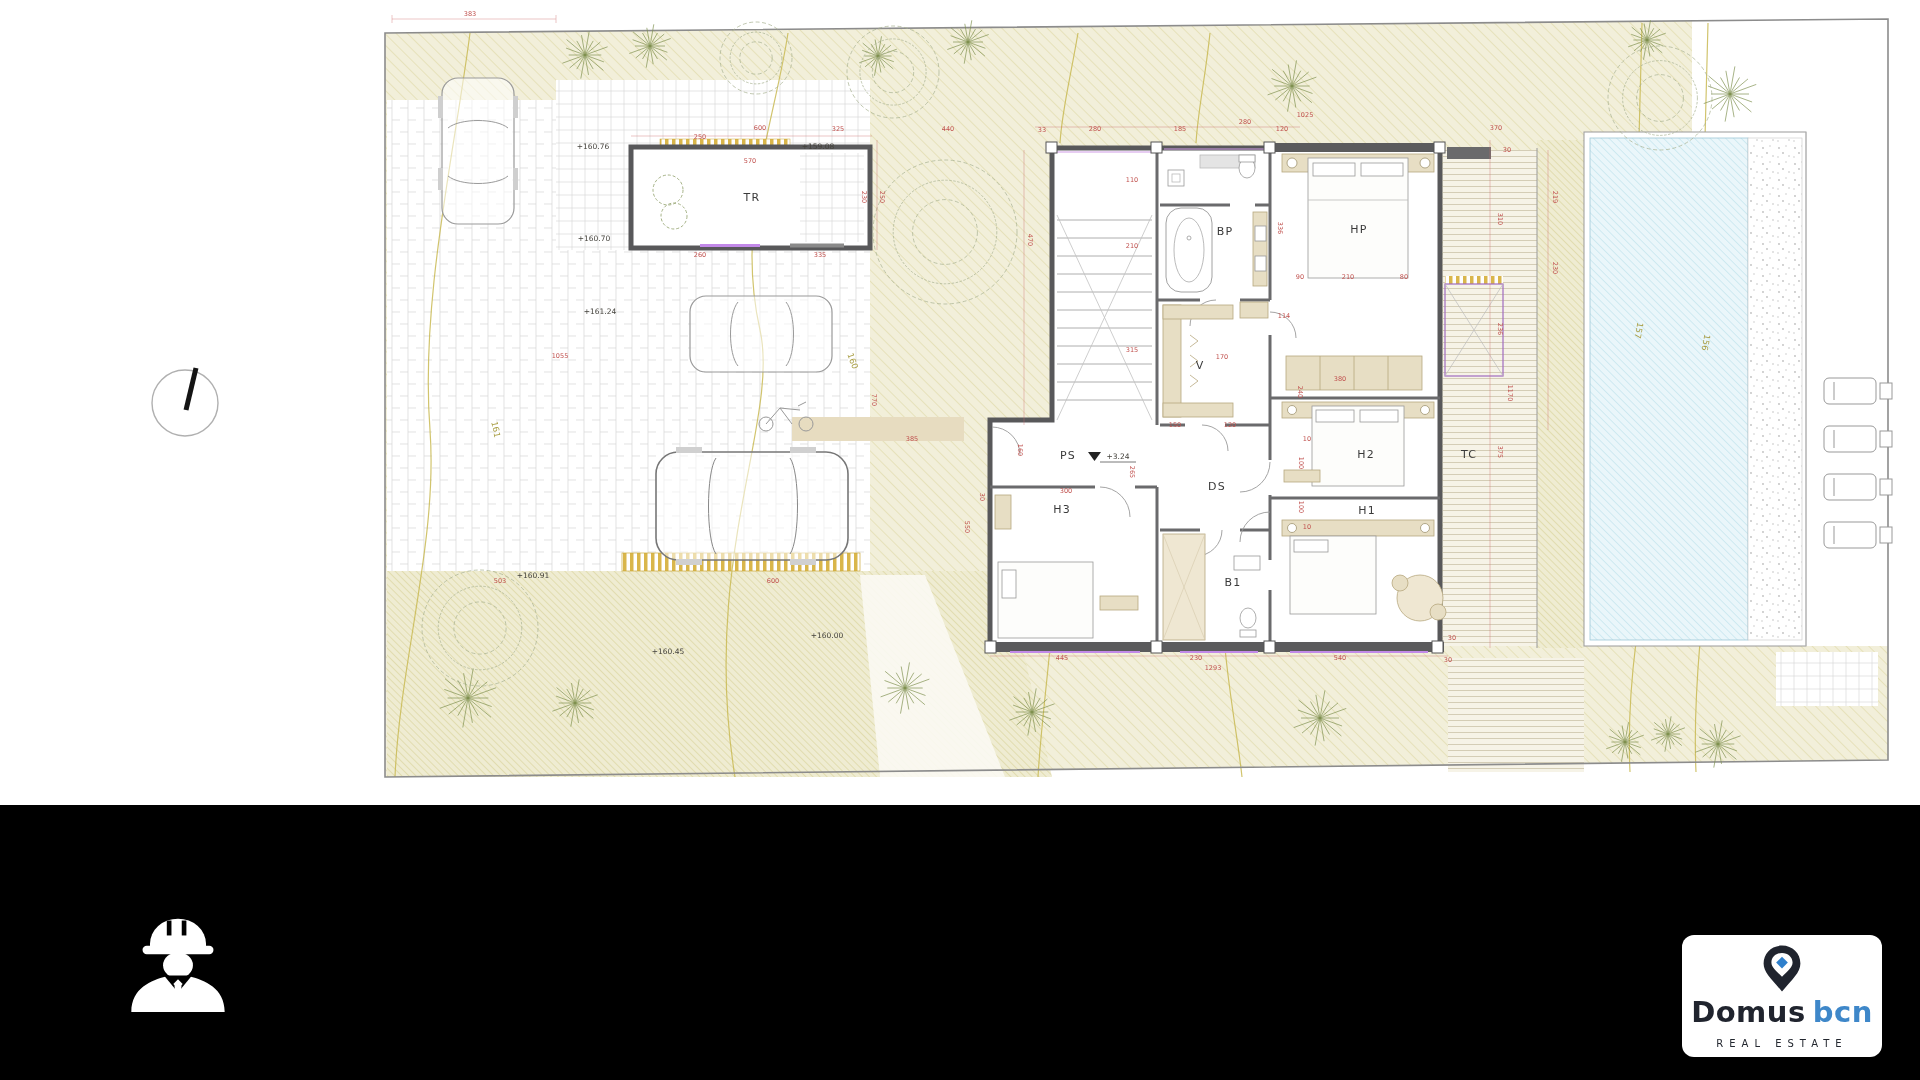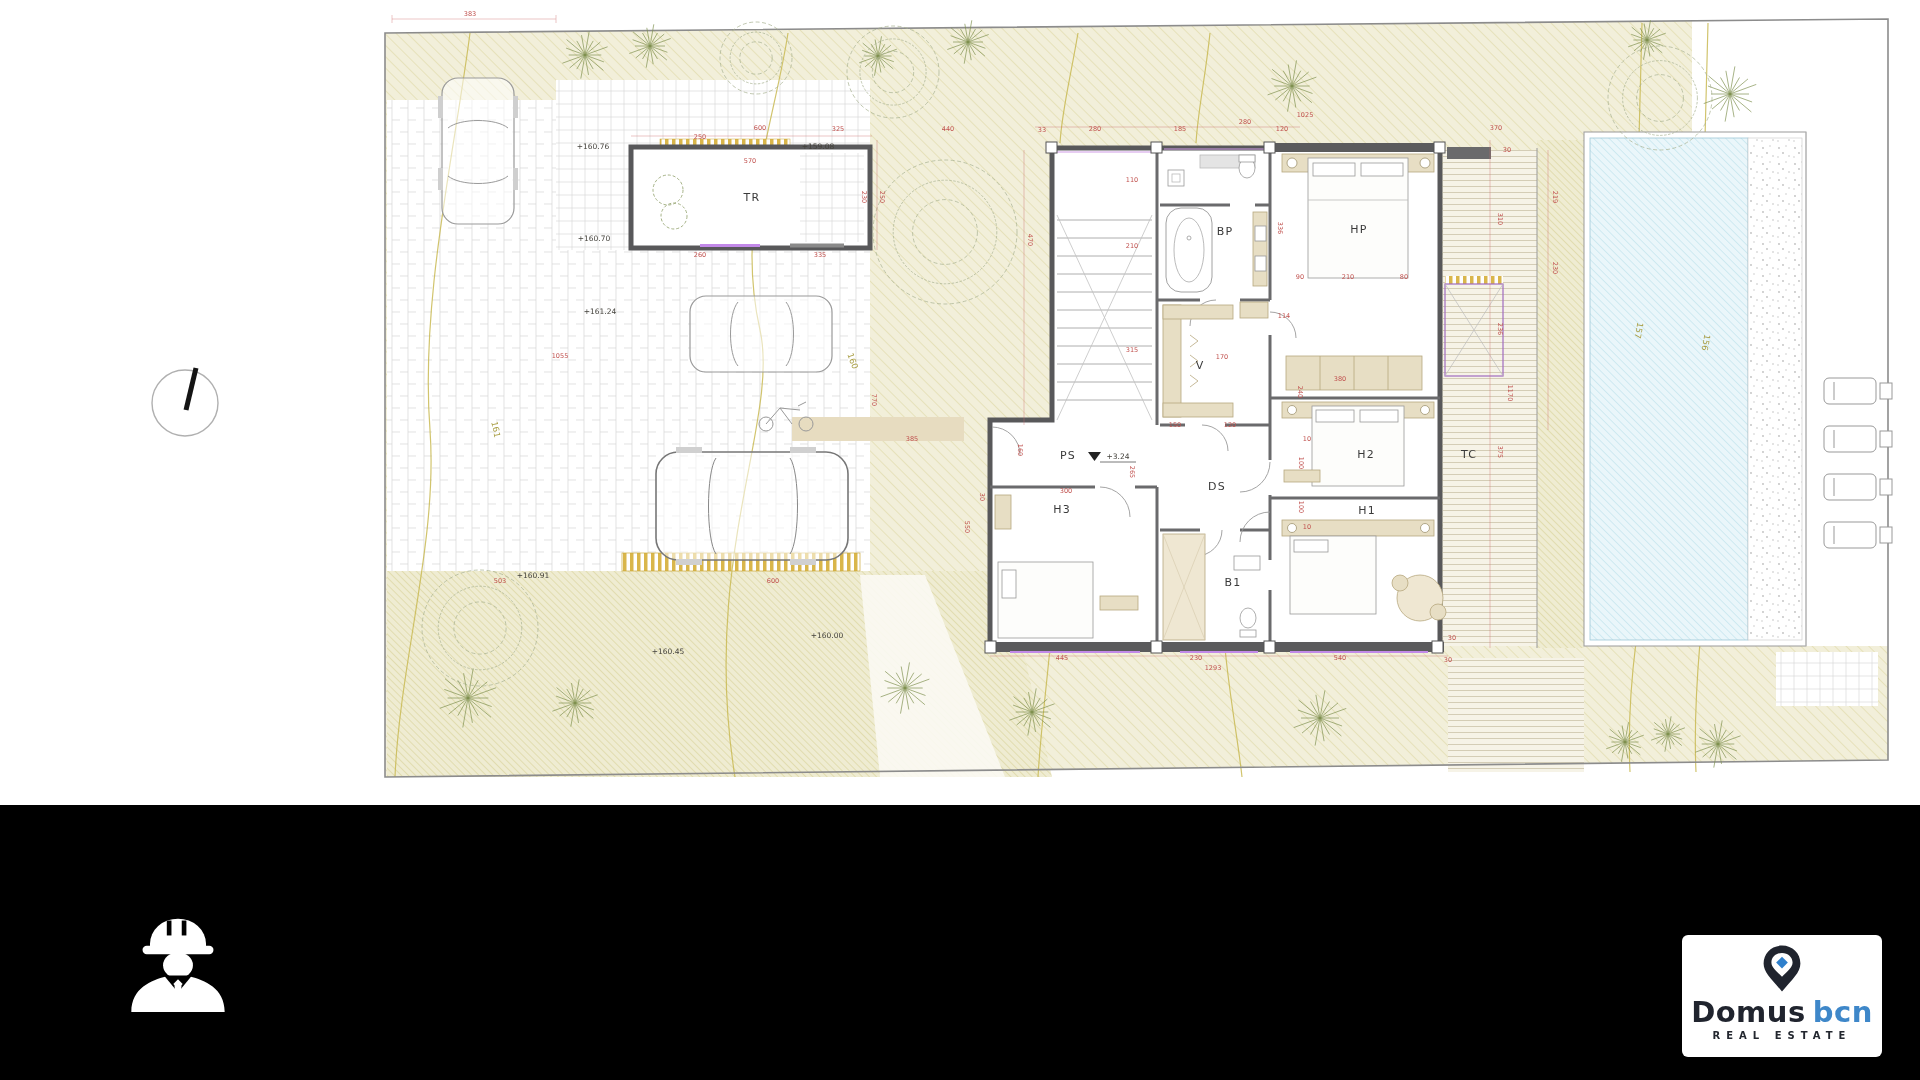--- a/index.html
+++ b/index.html
@@ -7,27 +7,27 @@
         font-family:"DejaVu Sans",sans-serif;}
   .plan-wrap{position:absolute;left:0;top:0;width:1920px;height:805px;}
   svg text{user-select:none;}
   .room{font:11px "DejaVu Sans",sans-serif;fill:#3a3a3a;letter-spacing:1.2px;text-anchor:middle;}
   .dim{font:6.5px "DejaVu Sans",sans-serif;fill:#c0504d;text-anchor:middle;}
   .lvl{font:7.5px "DejaVu Sans",sans-serif;fill:#44423c;text-anchor:middle;}
   .ctr{font:8.5px "DejaVu Sans",sans-serif;fill:#a89d42;text-anchor:middle;}
   .footer{position:absolute;left:0;top:805px;width:1920px;height:275px;background:#000;}
   .engineer{position:absolute;left:122px;top:95px;width:112px;height:112px;}
   .logo-card{position:absolute;left:1682px;top:130px;width:200px;height:122px;background:#fff;
-             border-radius:6px;display:flex;flex-direction:column;align-items:center;}
+             border-radius:12px;display:flex;flex-direction:column;align-items:center;}
   .pin{width:46px;height:56px;margin-top:6px;}
   .wordmark{font-family:"DejaVu Sans",sans-serif;font-weight:bold;font-size:29px;line-height:30px;
             letter-spacing:0.5px;color:#20242e;margin-top:0px;}
   .wordmark .blue{color:#3e87c9;margin-left:7px;}
   .tagline{font-family:"DejaVu Sans",sans-serif;font-size:10px;letter-spacing:6px;color:#23272f;
-           margin-top:3px;font-weight:bold;}
+           margin-top:11px;}
 </style>
 </head>
 <body>
 
 <div class="page">
 
   <div class="plan-wrap">
     <svg id="plan-svg" width="1920" height="805" viewBox="0 0 1920 805" xmlns="http://www.w3.org/2000/svg">
       <defs>
         <pattern id="hatchL" width="8" height="8" patternUnits="userSpaceOnUse" patternTransform="rotate(-45)">

